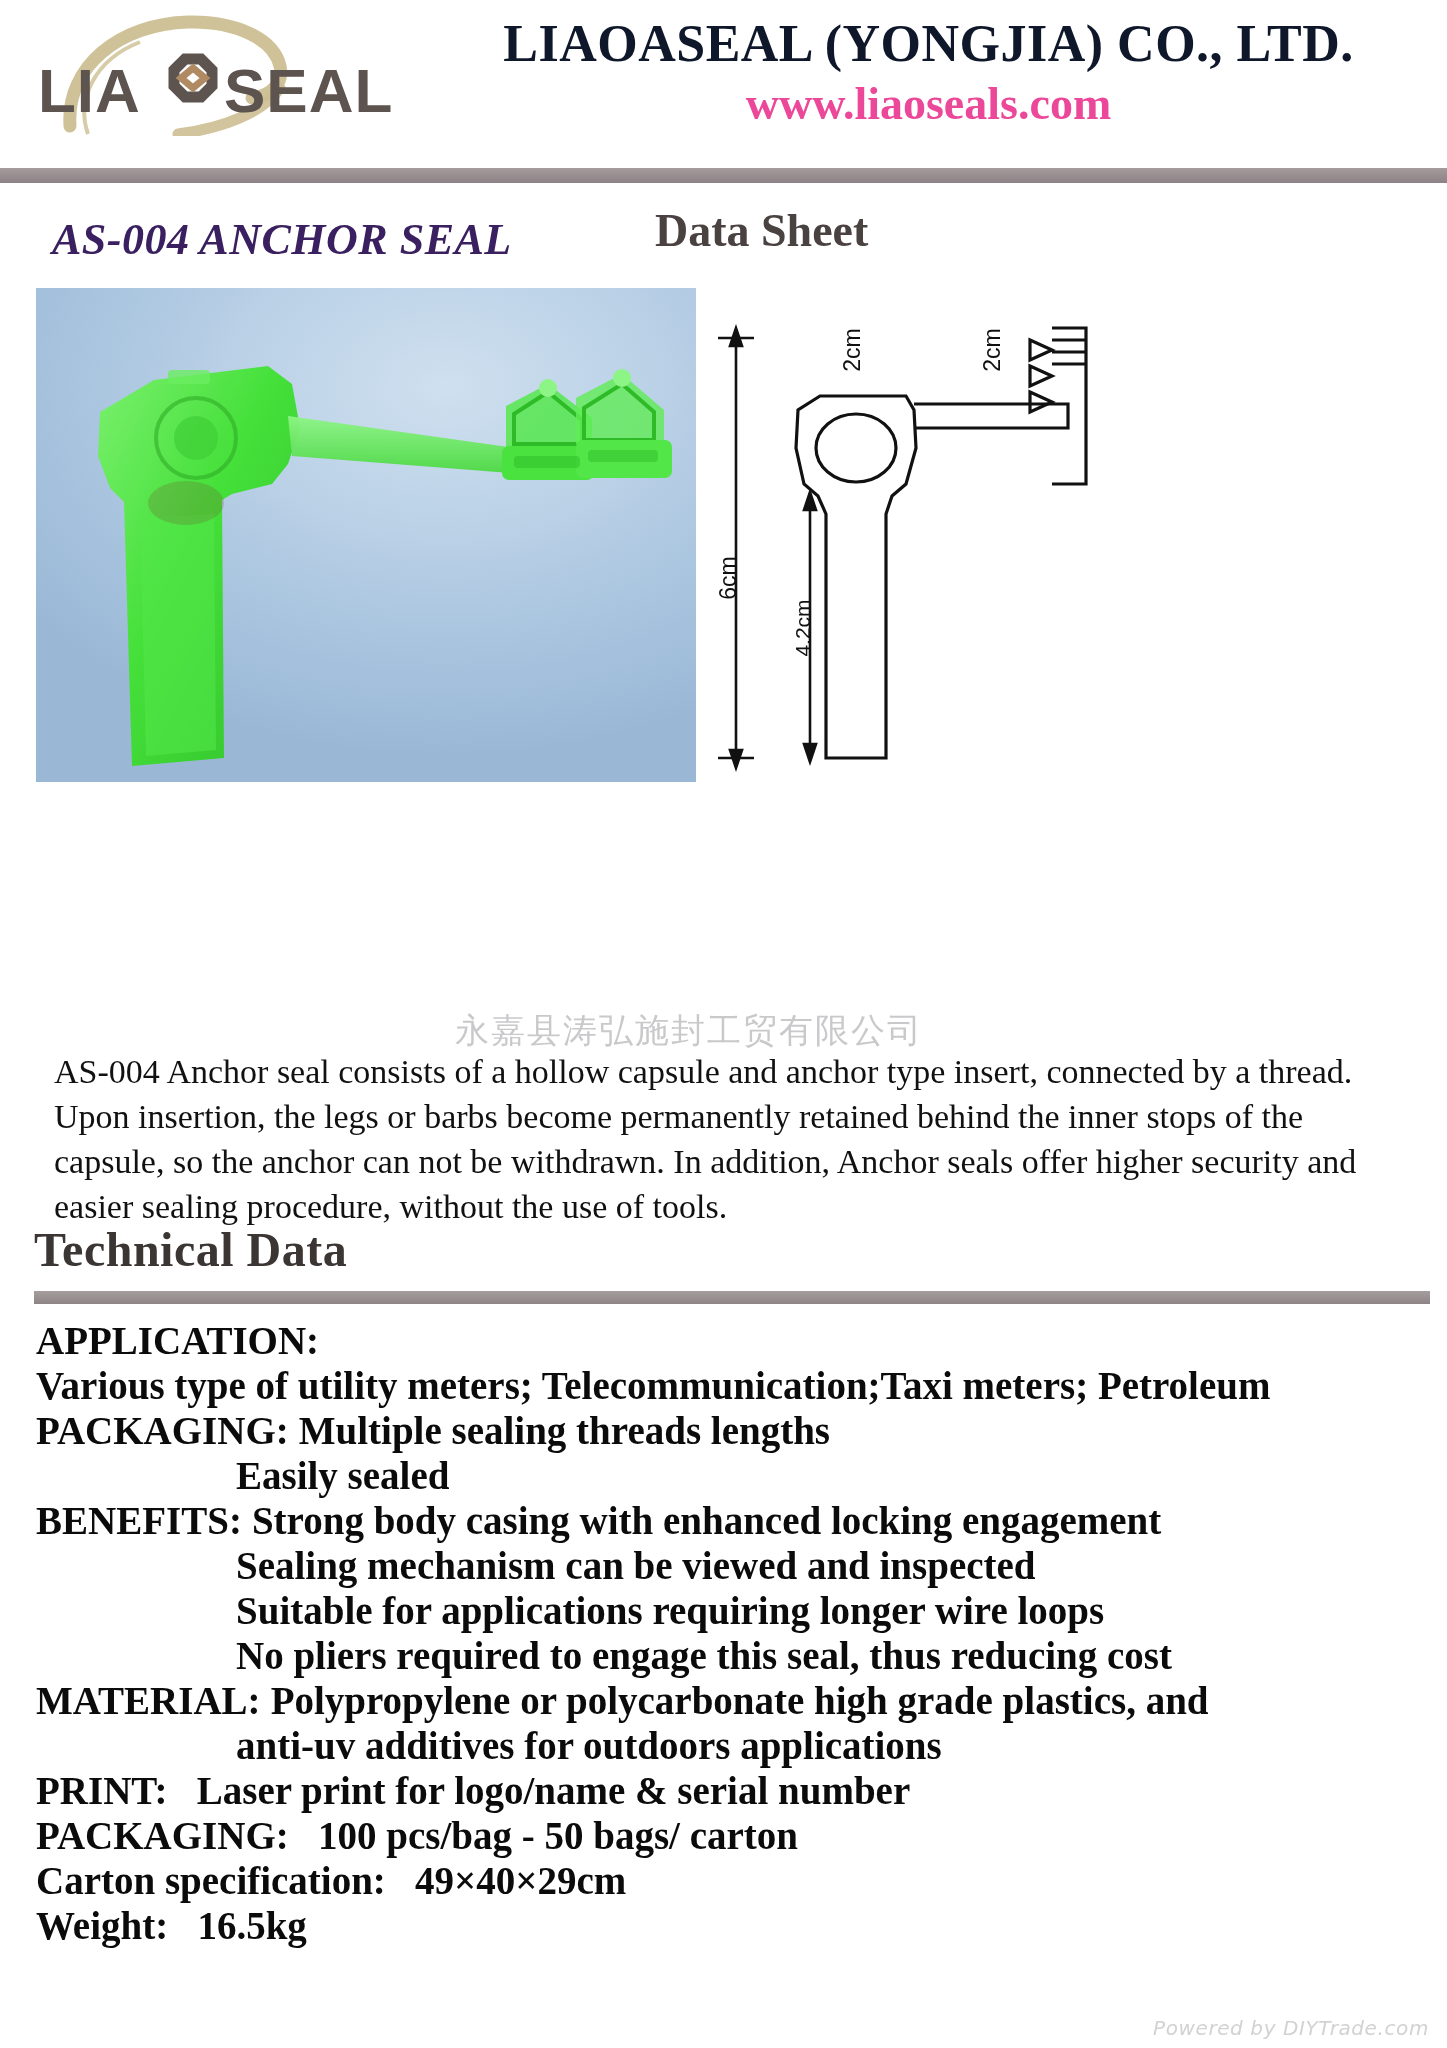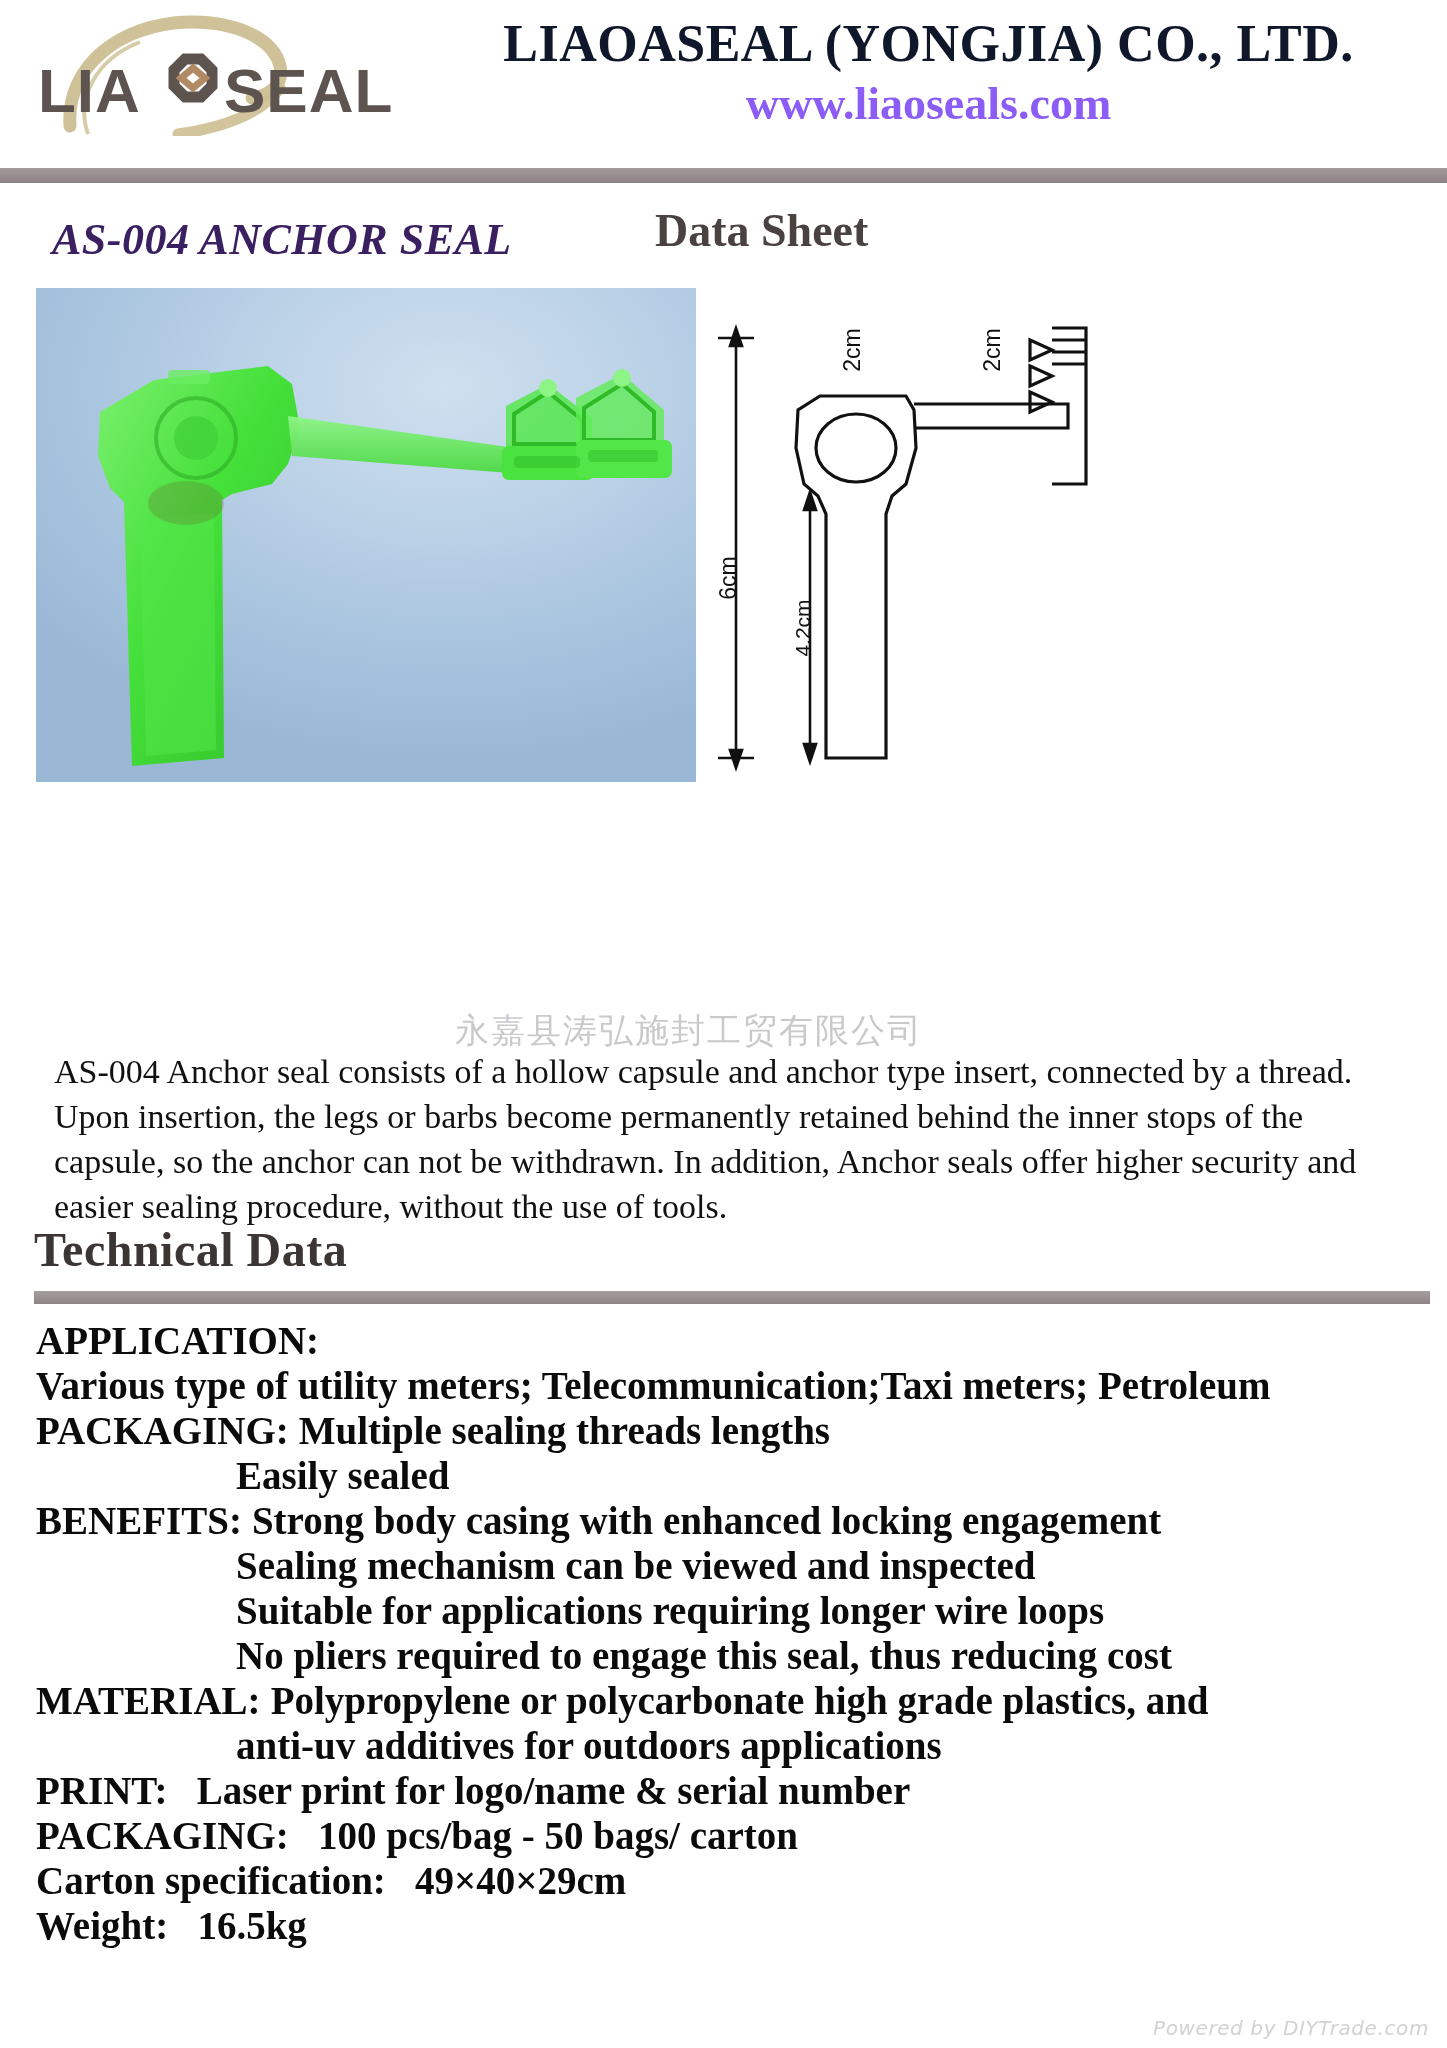--- a/index.html
+++ b/index.html
@@ -45,21 +45,21 @@
     font-size: 52px;
     letter-spacing: 0.5px;
     color: #0f172a;
     line-height: 1.08;
     white-space: nowrap;
   }
   .company-url {
     font-family: "Liberation Serif", "DejaVu Serif", serif;
     font-weight: bold;
     font-size: 46px;
-    color: #8b5cf6;
+    color: #ec4899;
     line-height: 1.2;
     margin-top: 4px;
   }
 
   .rule-top {
     position: absolute;
     left: 0;
     top: 168px;
     width: 1447px;
     height: 15px;

